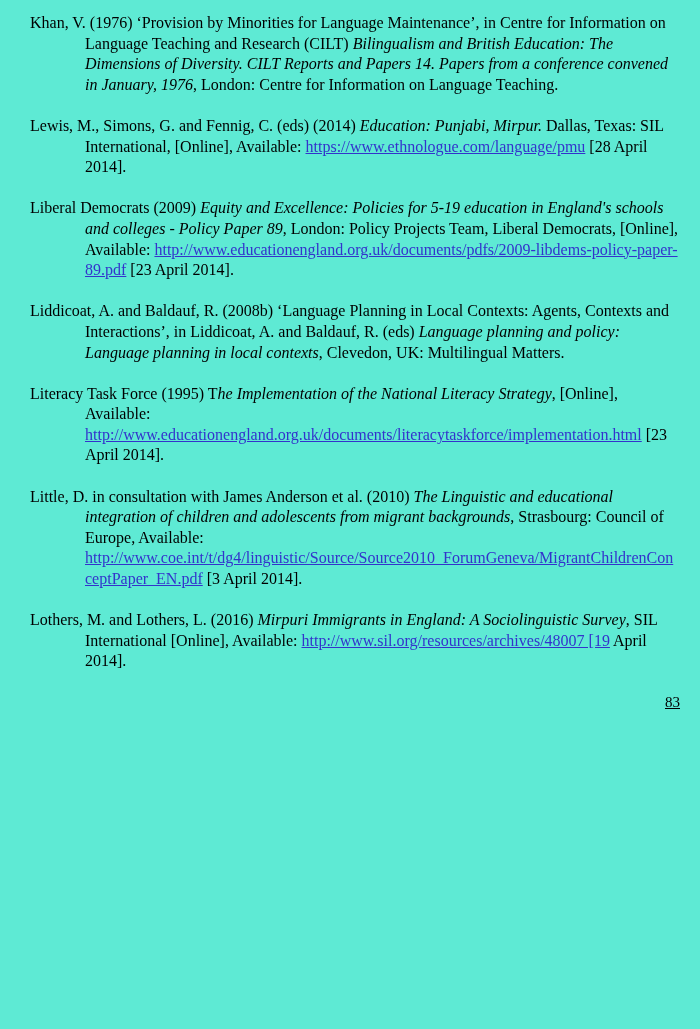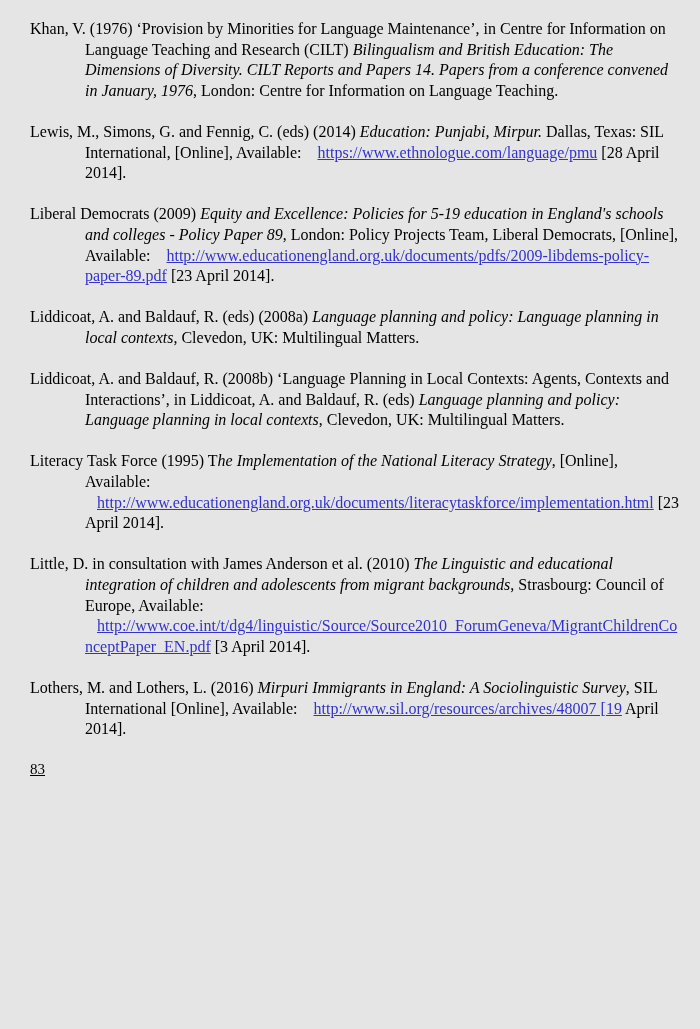--- a/index.html
+++ b/index.html
@@ -6,60 +6,58 @@
   html, body { margin: 0; padding: 0; }
   body {
     width: 700px;
     background: #ffffff;
     font-family: "Liberation Serif", "DejaVu Serif", serif;
     color: #000000;
   }
   .page {
     width: 700px;
     height: 1029px;
-    padding: 19px 20px 0 30px;
+    padding: 13px 20px 0 30px;
     overflow: hidden;
-    background: #e5e5e5;
+    background: #5eead4;
   }
   p.ref {
     margin: 0 0 20.6px 55px;
     text-indent: -55px;
     font-size: 16px;
     line-height: 20.6px;
   }
   .rg { font-style: normal; }
   .it { font-style: italic; }
   .lk {
     color: #3333cc;
     text-decoration: underline;
     overflow-wrap: break-word;
     cursor: pointer;
-    margin-left: 12px;
   }
   .page-number {
     margin-top: 12px;
-    text-align: left;
+    text-align: right;
     font-size: 15px;
     line-height: 19px;
     text-decoration: underline;
   }
 </style>
 </head>
 <body>
 
 <div class="page">
   <div class="refs">
 
     <p class="ref"><span class="rg">Khan, V. (1976) ‘Provision by Minorities for Language Maintenance’, in Centre for Information on Language Teaching and Research (CILT) </span><span class="it">Bilingualism and British Education: The Dimensions of Diversity. CILT Reports and Papers 14. Papers from a conference convened in January, 1976</span><span class="rg">, London: Centre for Information on Language Teaching.</span></p>
 
     <p class="ref"><span class="rg">Lewis, M., Simons, G. and Fennig, C. (eds) (2014) </span><span class="it">Education: Punjabi, Mirpur.</span><span class="rg"> Dallas, Texas: SIL International, [Online], Available: </span><span class="lk">https://www.ethnologue.com/language/pmu</span><span class="rg"> [28 April 2014].</span></p>
 
     <p class="ref"><span class="rg">Liberal Democrats (2009) </span><span class="it">Equity and Excellence: Policies for 5-19 education in England's schools and colleges - Policy Paper 89</span><span class="rg">, London: Policy Projects Team, Liberal Democrats, [Online], Available: </span><span class="lk">http://www.educationengland.org.uk/documents/pdfs/2009-libdems-policy-paper-89.pdf</span><span class="rg"> [23 April 2014].</span></p>
 
-    <p class="ref"><span class="rg">Liddicoat, A. and Baldauf, R. (eds)  (2008a) </span><span class="it">Language planning and policy: Language planning in local contexts</span><span class="rg">, Clevedon, UK: Multilingual Matters.</span></p>
 
     <p class="ref"><span class="rg">Liddicoat, A. and Baldauf, R. (2008b) ‘Language Planning in Local Contexts: Agents, Contexts and Interactions’, in Liddicoat, A. and Baldauf, R. (eds) </span><span class="it">Language planning and policy: Language planning in local contexts</span><span class="rg">, Clevedon, UK: Multilingual Matters.</span></p>
 
     <p class="ref"><span class="rg">Literacy Task Force (1995) T</span><span class="it">he Implementation of the National Literacy Strategy</span><span class="rg">, [Online], Available: </span><span class="lk">http://www.educationengland.org.uk/documents/literacytaskforce/implementation.html</span><span class="rg"> [23 April 2014].</span></p>
 
     <p class="ref"><span class="rg">Little, D. in consultation with James Anderson et al. (2010) </span><span class="it">The Linguistic and educational integration of children and adolescents from migrant backgrounds</span><span class="rg">, Strasbourg: Council of Europe, Available: </span><span class="lk">http://www.coe.int/t/dg4/linguistic/Source/Source2010_ForumGeneva/MigrantChildrenConceptPaper_EN.pdf</span><span class="rg">  [3 April 2014].</span></p>
 
 
     <p class="ref"><span class="rg">Lothers, M. and Lothers, L. (2016) </span><span class="it">Mirpuri Immigrants in England: A Sociolinguistic Survey</span><span class="rg">, SIL International [Online], Available: </span><span class="lk">http://www.sil.org/resources/archives/48007 [19</span><span class="rg"> April 2014].</span></p>
 

